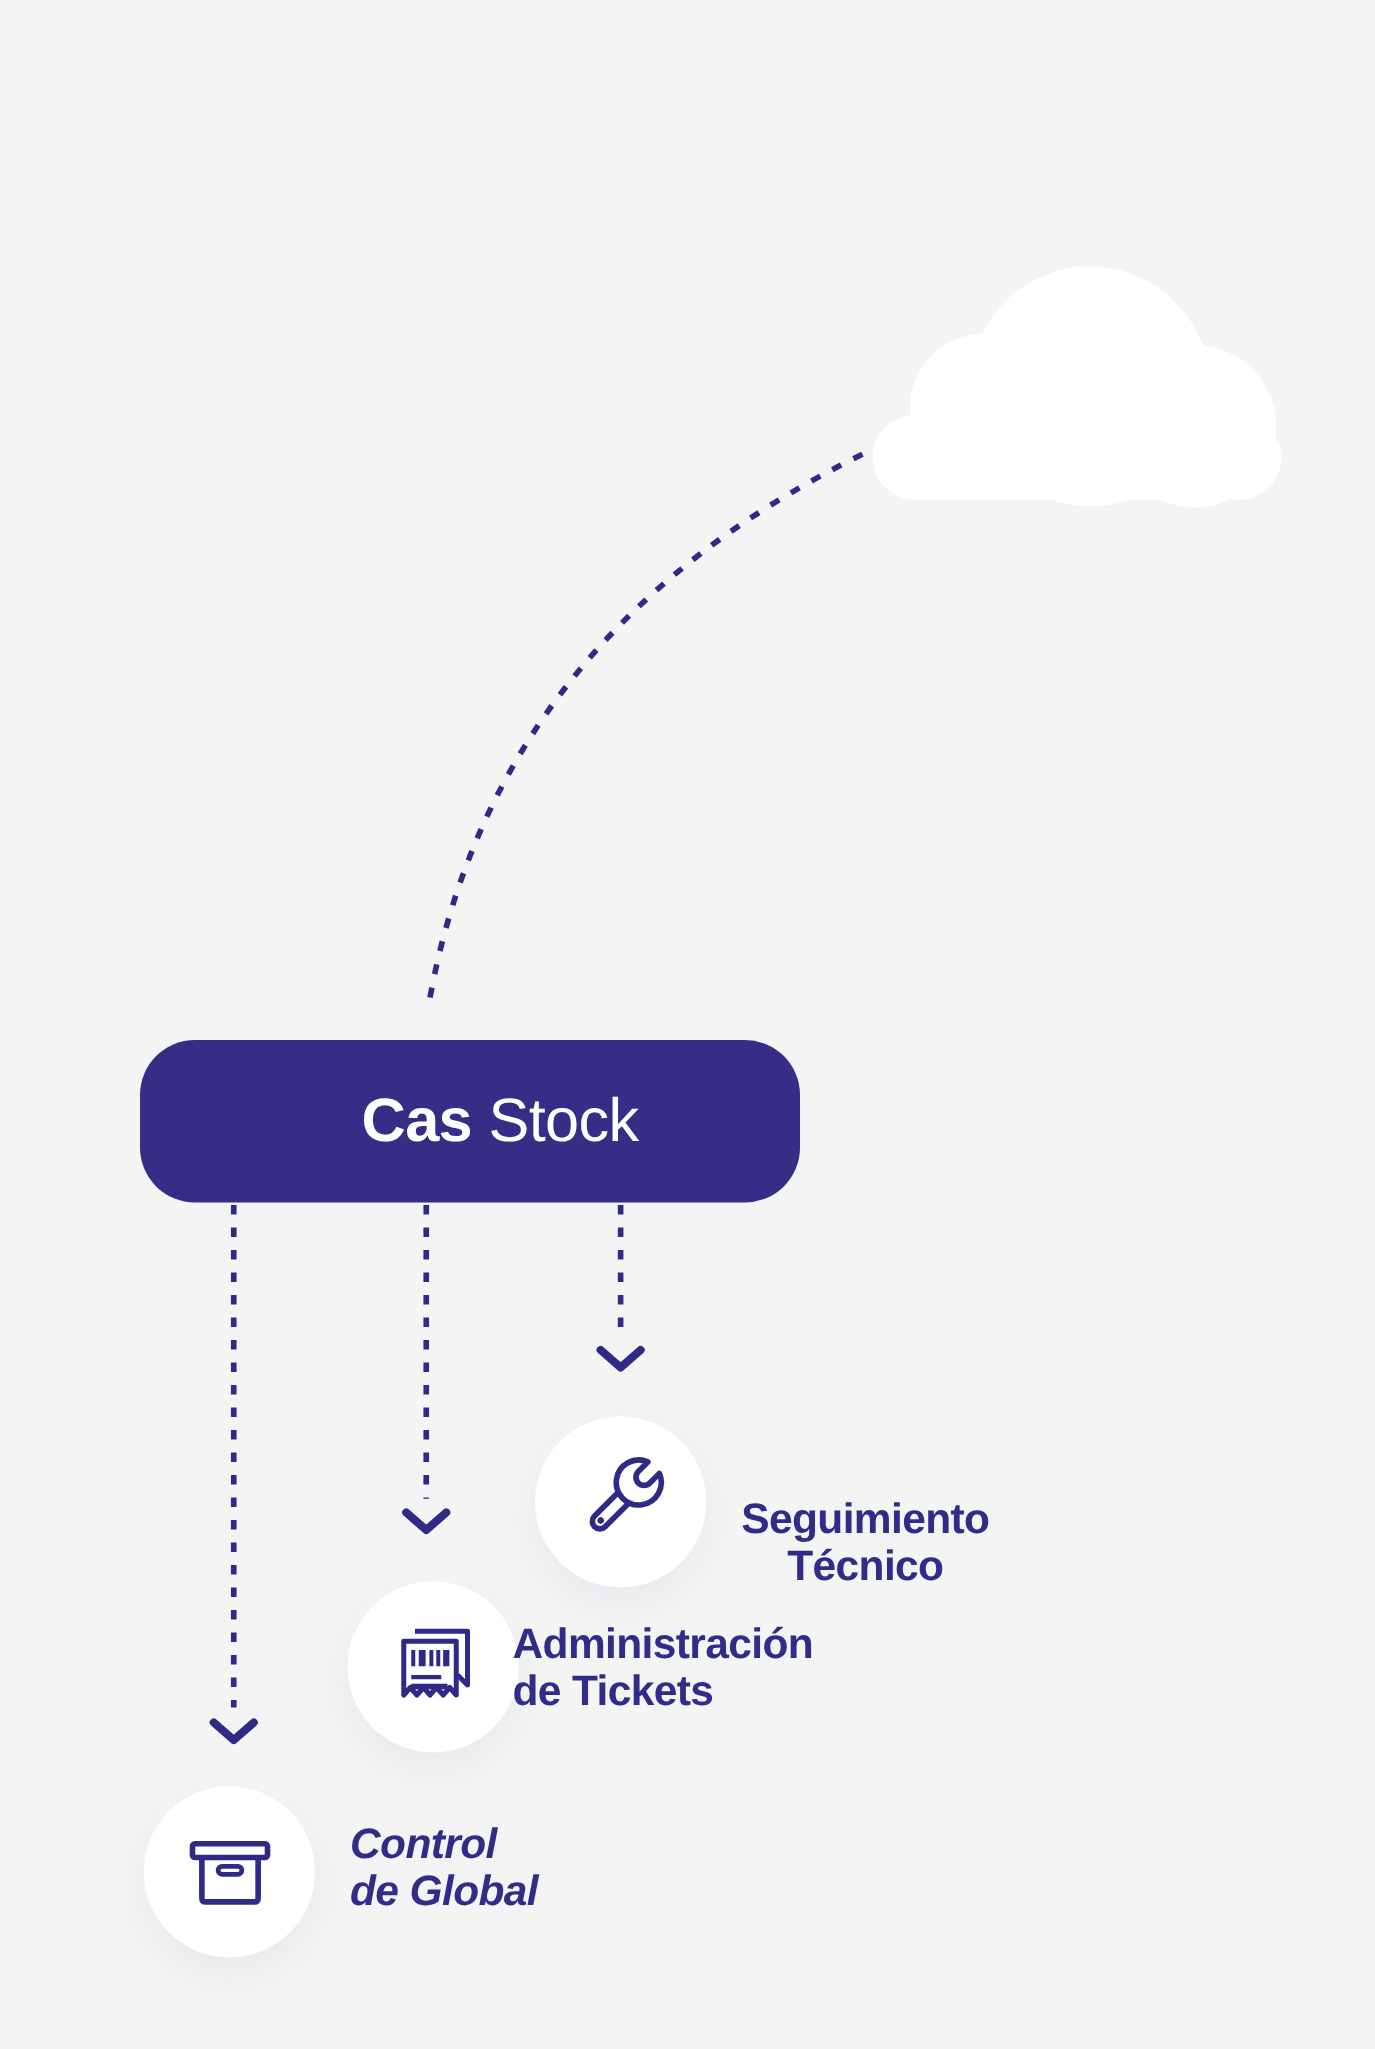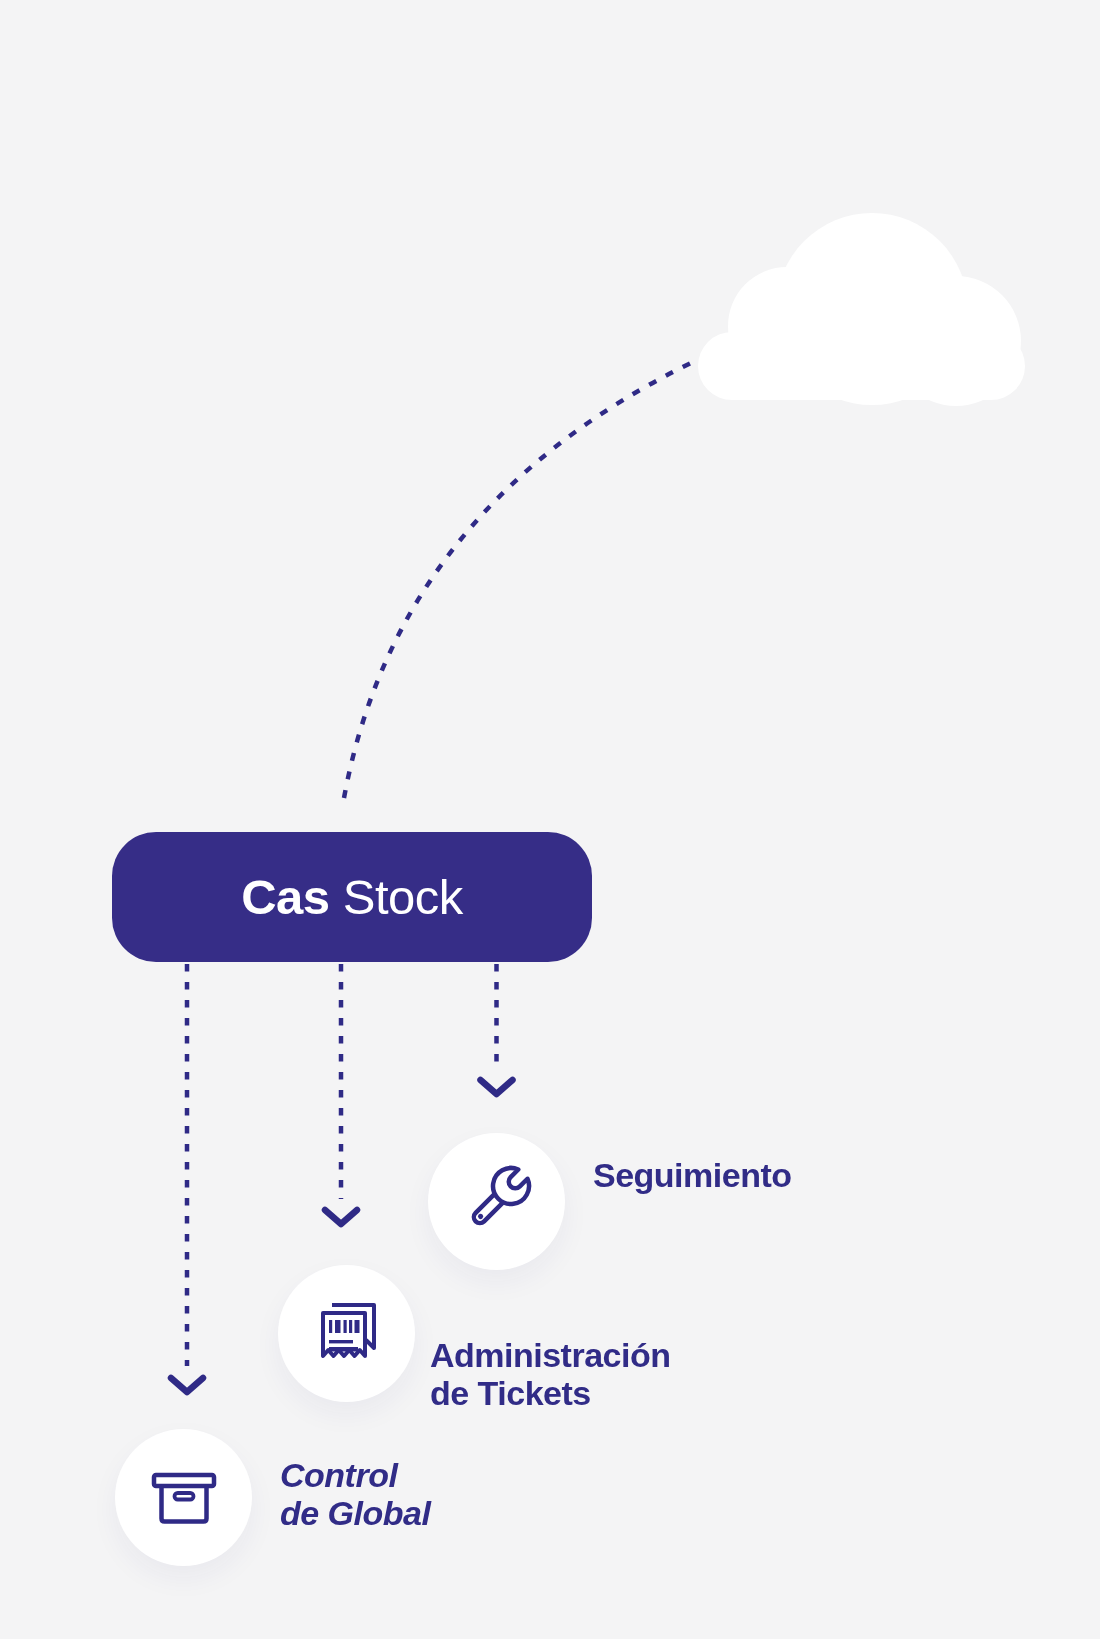--- a/index.html
+++ b/index.html
@@ -6,37 +6,37 @@
   body{font-family:"Liberation Sans",sans-serif;}
   .stage{
     position:relative;width:1100px;height:1639px;overflow:hidden;
     background:#f4f4f5;
   }
   .overlay-svg{position:absolute;left:0;top:0;width:1100px;height:1639px;}
   .brand-box{
     position:absolute;left:112px;top:832px;width:480px;height:130px;
     background:#362d87;border-radius:44px;
     display:flex;align-items:center;justify-content:center;
-    color:#ffffff;font-size:49px;letter-spacing:-0.5px;white-space:pre;
+    color:#ffffff;font-size:49px;letter-spacing:-0.5px;white-space:pre;padding-left:48px;
   }
   .brand-bold{font-weight:700;}
   .brand-light{font-weight:400;}
   .service-circle{
     position:absolute;width:137px;height:137px;border-radius:50%;
     background:#ffffff;display:flex;align-items:center;justify-content:center;
     box-shadow:0 12px 28px rgba(40,35,120,0.05);
   }
   .service-label{
     position:absolute;color:#312c87;font-size:34px;line-height:38px;
     font-weight:700;letter-spacing:-0.5px;white-space:nowrap;
   }
   .c-seguimiento{left:428px;top:1133px;}
-  .l-seguimiento{left:593px;top:1156px;text-align:center;}
+  .l-seguimiento{left:593px;top:1196px;text-align:center;}
   .c-tickets{left:278px;top:1265px;}
-  .l-tickets{left:430px;top:1296px;margin-top:40px;}
+  .l-tickets{left:410px;top:1296px;}
   .c-stock{left:115px;top:1429px;}
   .l-stock{left:280px;top:1456px;font-style:italic;}
   .icon-svg{display:block;}
 </style>
 </head>
 <body>
 
 <div class="stage">
 
   <svg class="overlay-svg" viewBox="0 0 1100 1639" aria-hidden="true">
@@ -67,20 +67,21 @@
     <svg class="icon-svg" width="76" height="76" viewBox="-38 -38 76 76">
       <g transform="translate(14,-16) rotate(45)" stroke="#2f2a86" fill="none" stroke-linejoin="round">
         <path d="M -6.5 -16.8 A 18 18 0 1 0 6.5 -16.8 L 6.5 -6 A 6.5 6.5 0 0 1 -6.5 -6 Z" stroke-width="4.5"></path>
         <path d="M -6 16.8 V 44 A 6 6 0 0 0 6 44 V 16.8" stroke-width="4.5"></path>
         <circle cx="0" cy="43" r="2.6" fill="#2f2a86" stroke="none"></circle>
       </g>
     </svg>
   </div>
   <div class="service-label l-seguimiento">
     <div>Seguimiento</div>
+    <div>Técnico</div>
   </div>
 
   <div class="service-circle c-tickets">
     <svg class="icon-svg" width="76" height="76" viewBox="0 0 76 76">
       <path d="M 23 9 H 65 V 52 L 57 44" fill="none" stroke="#2f2a86" stroke-width="4" stroke-linejoin="round"></path>
       <path d="M 14 17 H 56 V 60 l -5.25 -6 -5.25 6 -5.25 -6 -5.25 6 -5.25 -6 -5.25 6 -5.25 -6 -5.25 6 Z" fill="#ffffff" stroke="#2f2a86" stroke-width="4" stroke-linejoin="round"></path>
       <g fill="#2f2a86">
         <rect x="20" y="24" width="3.2" height="13"></rect>
         <rect x="26" y="24" width="5.5" height="13"></rect>
         <rect x="34.5" y="24" width="3.2" height="13"></rect>

